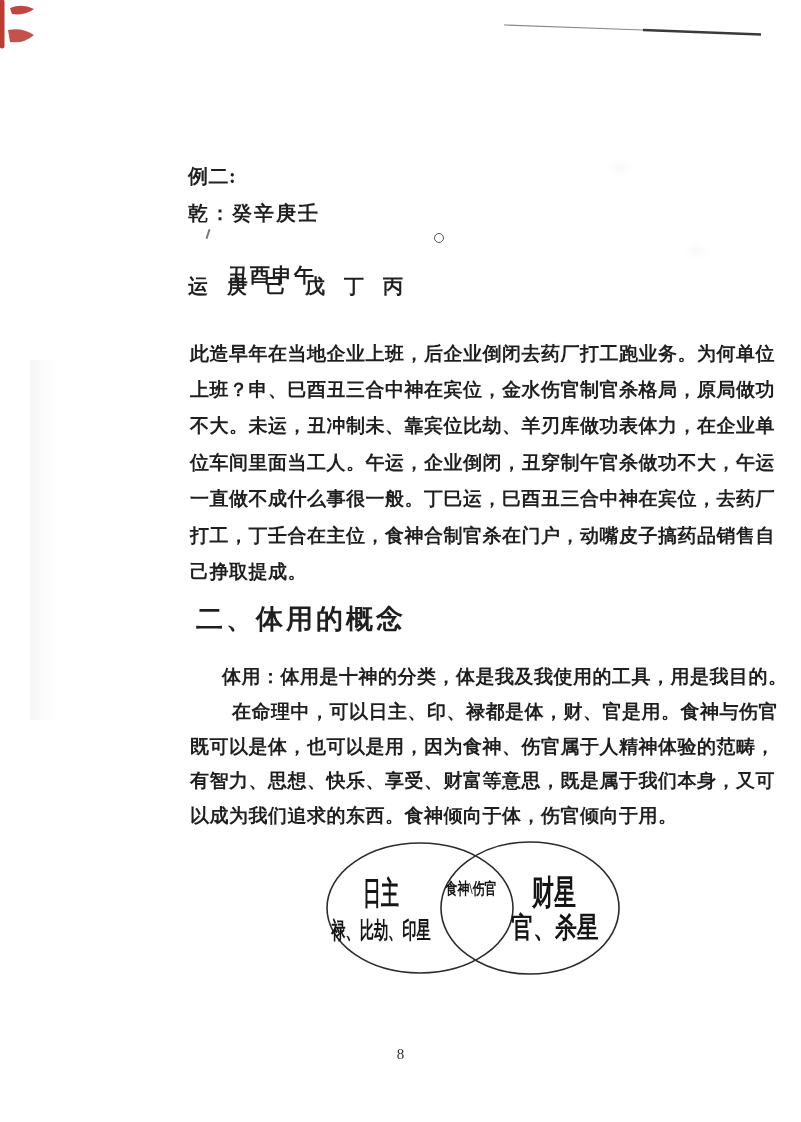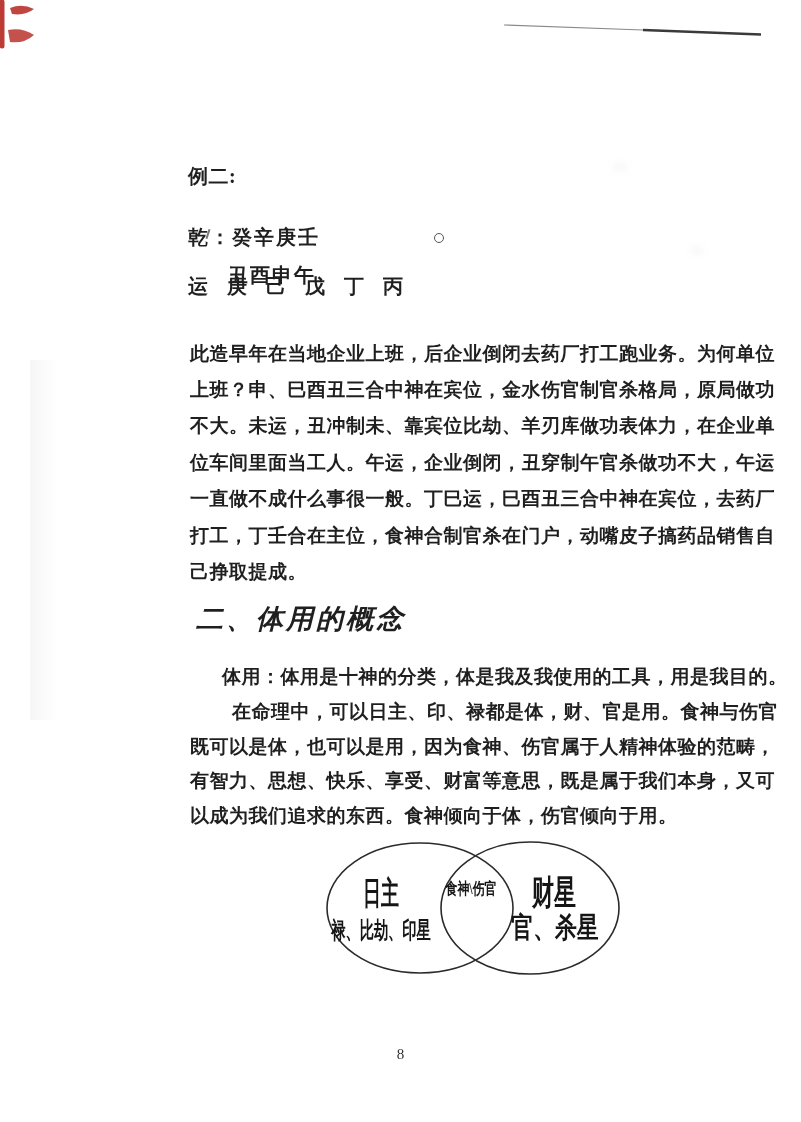--- a/index.html
+++ b/index.html
@@ -11,29 +11,29 @@
     overflow:hidden;
     font-family:"Liberation Serif", serif;
     color:#1f1f1f;
   }
   
   .smudge{position:absolute;background:rgba(120,120,120,0.05);border-radius:50%;filter:blur(3px);}
   .band{position:absolute;background:linear-gradient(90deg,rgba(0,0,0,0.035),rgba(0,0,0,0));}
 
   .line{position:absolute;white-space:pre;font-weight:600;letter-spacing:0.5px;}
   .ex-title{left:188px;top:163px;font-size:20px;font-weight:700;}
-  .gan{left:188px;top:200px;font-size:20px;font-weight:700;letter-spacing:2px;margin-top:24px;}
+  .gan{left:188px;top:200px;font-size:20px;font-weight:700;letter-spacing:2px;}
   .zhi{left:228px;top:237px;font-size:20px;font-weight:700;letter-spacing:2px;margin-top:25px;}
   .luck1{left:188px;top:273px;font-size:20px;font-weight:700;letter-spacing:7px;}
   .luck2{left:218px;top:309px;font-size:20px;font-weight:700;letter-spacing:7px;}
 
   .para1 .pline{position:absolute;left:190px;font-size:19px;font-weight:600;letter-spacing:0.5px;white-space:pre;}
   .para2 .pline{position:absolute;left:190px;font-size:19px;font-weight:600;letter-spacing:0.5px;white-space:pre;}
 
-  .heading{position:absolute;left:196px;top:601px;font-size:27px;font-weight:700;letter-spacing:3px;white-space:pre;font-style:italic;}
+  .heading{position:absolute;left:196px;top:601px;font-size:27px;font-weight:700;letter-spacing:3px;white-space:pre;}
 
   .pagenum{position:absolute;left:0;top:1046px;width:100%;text-align:center;font-size:15px;color:#333;}
 
   .footer{position:absolute;left:7px;top:1083px;font-family:"Liberation Sans",sans-serif;
           font-size:22px;font-weight:700;letter-spacing:0.5px;white-space:pre;color:#1c1c1c;}
   .footer .green{color:#2f9e2f;}
   .footer .red{color:#d2231f;}
   .footer .cut{display:inline-block;width:4px;height:17px;background:#2a2a2a;margin-left:1px;transform:translateY(2px);}
 
   .stray-circle{position:absolute;left:434px;top:233px;width:8px;height:8px;border:1.4px solid #555;border-radius:50%;}

